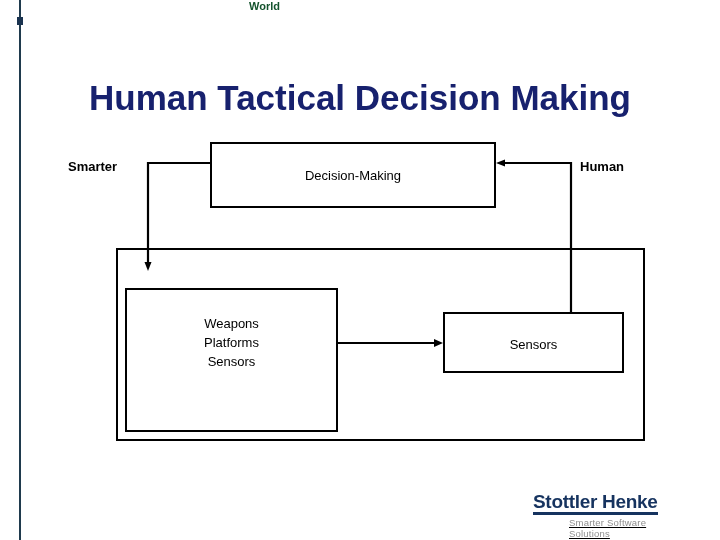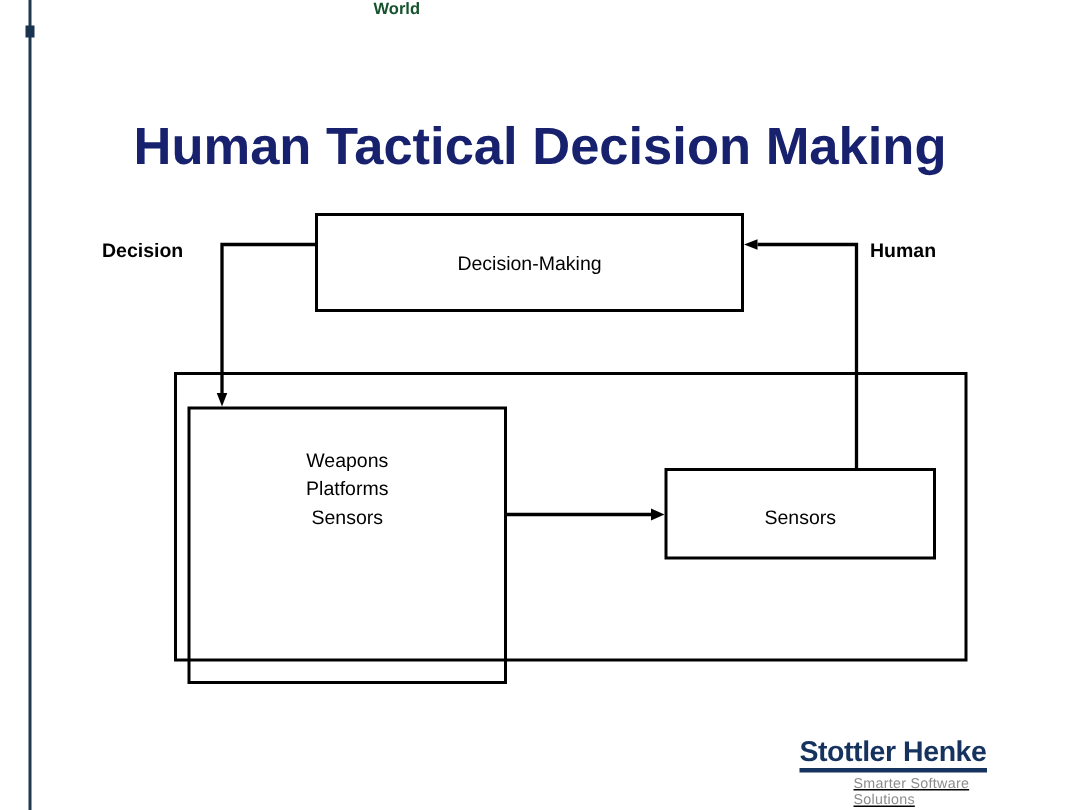--- a/index.html
+++ b/index.html
@@ -72,21 +72,21 @@
     color: #000000;
     line-height: 19px;
     white-space: pre-line;
   }
 
   #box-decision       { left: 210px; top: 142px; width: 286px; height: 66px; }
   #box-decision-label { top: 22px; }
 
   #box-world          { left: 116px; top: 248px; width: 529px; height: 193px; }
 
-  #box-weapons        { left: 125px; top: 271px; width: 213px; height: 185px; }
+  #box-weapons        { left: 125px; top: 288px; width: 213px; height: 144px; }
   #box-weapons-label  { top: 24px; }
 
   #box-sensors        { left: 443px; top: 312px; width: 181px; height: 61px; }
   #box-sensors-label  { top: 21px; }
 
   .side-label {
     position: absolute;
     font-size: 13px;
     font-weight: bold;
     color: #000000;
@@ -175,21 +175,21 @@
   <div class="dbox" id="box-weapons">
     <div class="dbox-label" id="box-weapons-label">Weapons
 Platforms
 Sensors</div>
   </div>
 
   <div class="dbox" id="box-sensors">
     <div class="dbox-label" id="box-sensors-label">Sensors</div>
   </div>
 
-  <div class="side-label" id="label-actions">Decision</div>
+  <div class="side-label" id="label-actions">Smarter</div>
 
   <div class="side-label" id="label-input">Human</div>
 
   <div id="label-world">World</div>
 </div>
 
 <div id="logo">
   <div id="logo-wordmark">Stottler Henke</div>
   <div id="logo-tagline">Smarter Software Solutions</div>
 </div>

